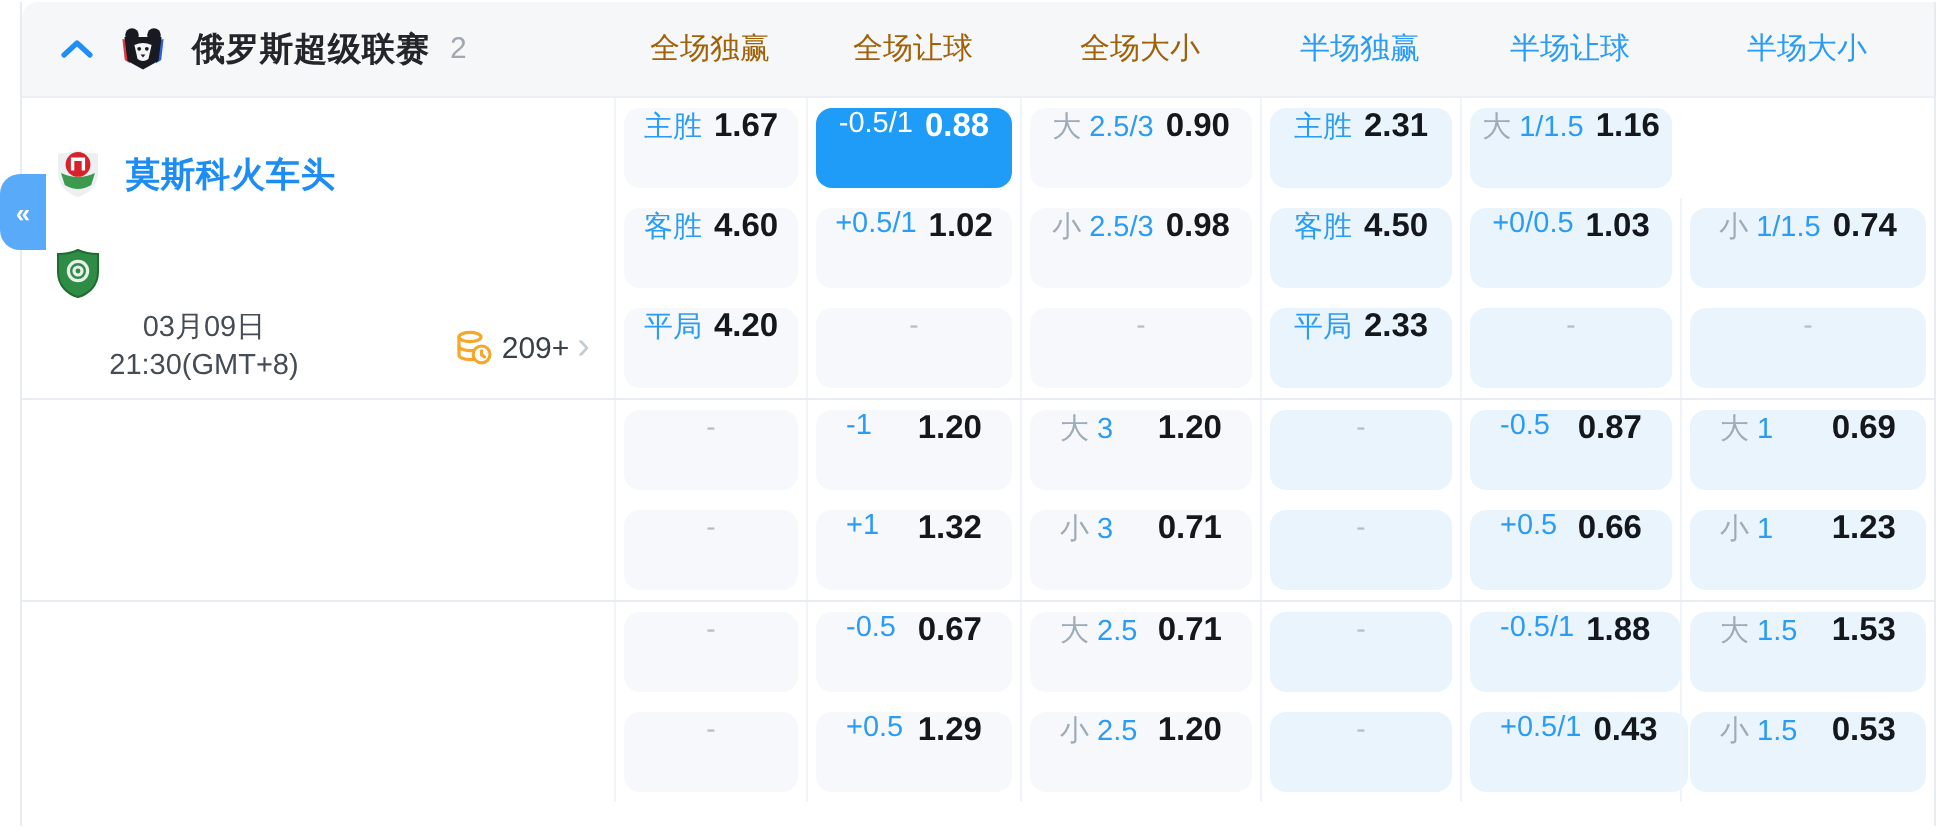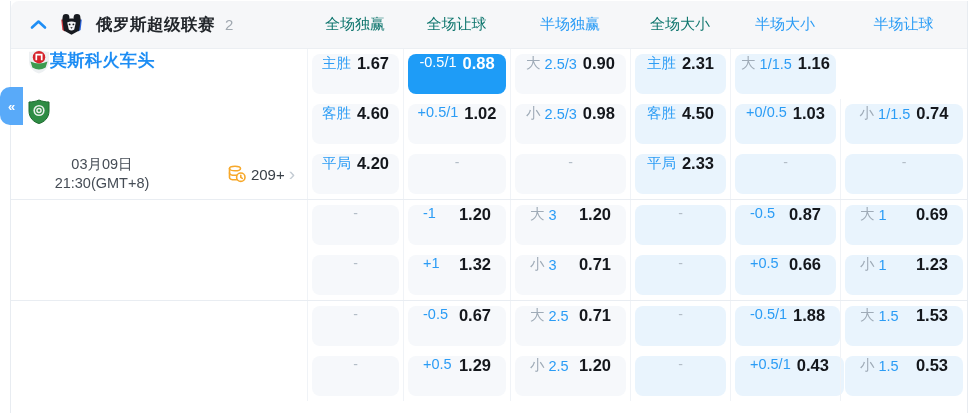--- a/index.html
+++ b/index.html
@@ -11,21 +11,21 @@
          border-left:1px solid #e8ecf1;border-right:1px solid #e8ecf1;box-sizing:border-box;}
 
   
   .hdr{display:grid;grid-template-columns:296px 96px 107px 120px 100px 110px 1fr;
        align-items:center;height:47px;background:#f6f7f9;border-bottom:1px solid #eceff3;
        border-top-left-radius:8px;}
   .hdr-left{display:flex;align-items:center;padding-left:19px;gap:12px;}
   .chev-up{display:flex;align-items:center;cursor:pointer;}
   .league-name{font-size:16.5px;font-weight:bold;color:#22262b;letter-spacing:.5px;}
   .league-count{font-size:15px;color:#a0a8b0;margin-left:-2px;}
-  .hcol{text-align:center;font-size:15px;color:#0f766e;}
+  .hcol{text-align:center;font-size:15px;color:#a16207;}
   .hcol.ht{color:var(--blue);}
 
   
   .section{display:flex;}
   .section.sep{border-top:1px solid #e9edf2;}
   .left-col{width:296px;flex:none;}
   .odds-wrap{flex:1;}
   .orow{display:grid;grid-template-columns:96px 107px 120px 100px 110px 1fr;height:50px;}
   .ocol{display:flex;border-left:1px solid #f0f3f7;box-sizing:border-box;}
   .ocell{flex:1;margin:5px 4px;border-radius:8px;display:flex;align-items:flex-start;
@@ -35,21 +35,21 @@
   .ocell.hl{background:var(--hl);}
   .ocell.hl .hc,.ocell.hl .od{color:#fff;}
   .ocell.dash{color:#b3bdc7;font-size:14px;}
   .ocell.spread{justify-content:space-between;padding:0 15px;}
   .lab{display:flex;align-items:center;gap:4px;white-space:nowrap;}
   .pre{color:#9fabb7;font-size:14.5px;}
   .hc{color:var(--blue);font-size:14.5px;}
   .od{color:#14171c;font-weight:bold;font-size:16.5px;}
 
   
-  .team-row{height:50px;display:flex;align-items:flex-start;padding-left:17px;cursor:pointer;}
+  .team-row{height:50px;display:flex;align-items:flex-end;padding-left:17px;gap:13px;cursor:pointer;}
   .team-name{font-size:17px;font-weight:bold;color:#23262c;letter-spacing:.5px;}
   .team-name.home{color:var(--home);}
   .date-row{height:50px;display:flex;align-items:center;padding-left:20px;padding-right:12px;justify-content:flex-end;}
   .dt{width:142px;text-align:center;color:#454c55;font-size:14.5px;line-height:1.32;}
   .markets{margin-left:auto;display:flex;align-items:center;gap:4px;cursor:pointer;}
   .mcount{color:#3a4149;font-size:15px;}
   .mchev{color:#c3cbd3;font-size:19px;line-height:1;padding-bottom:2px;}
 
   .side-tab{position:absolute;left:0;top:87px;width:23px;height:38px;background:var(--tab);
             border-radius:10px 0 0 10px;display:flex;align-items:center;justify-content:center;
@@ -79,24 +79,24 @@
             <circle cx="10.6" cy="12.4" r="0.95" fill="#171a20"></circle>
               <circle cx="14.4" cy="12.4" r="0.95" fill="#171a20"></circle>
             <path d="M11.3 15.2 h2.4 l-1.2 1.5 Z" fill="#171a20"></path>
           </svg>
         </span>
         <span class="league-name">俄罗斯超级联赛</span>
         <span class="league-count">2</span>
       </div>
       <div class="hcol">全场独赢</div>
       <div class="hcol">全场让球</div>
+      <div class="hcol">全场大小</div>
       <div class="hcol ht">半场独赢</div>
-      <div class="hcol">全场大小</div>
+      <div class="hcol ht">半场让球</div>
       <div class="hcol ht">半场大小</div>
-      <div class="hcol ht">半场让球</div>
     </div>
 
     <div class="section">
       <div class="left-col">
         <div class="team-row">
           <span style="display:flex;">
             <svg width="22" height="25" viewBox="0 0 22 25">
               <path d="M11 1 C14 2.2 18 2.8 21 2.8 L21 12 C21 19 16 23 11 24.5 C6 23 1 19 1 12 L1 2.8 C4 2.8 8 2.2 11 1 Z" fill="#edf0f2"></path>
               <path d="M2.5 12.5 Q11 16.5 19.5 12.5 L17.6 18.5 Q11 22.5 4.4 18.5 Z" fill="#3c9a4e"></path>
               <circle cx="11" cy="8.2" r="6.2" fill="#d6232b"></circle>

